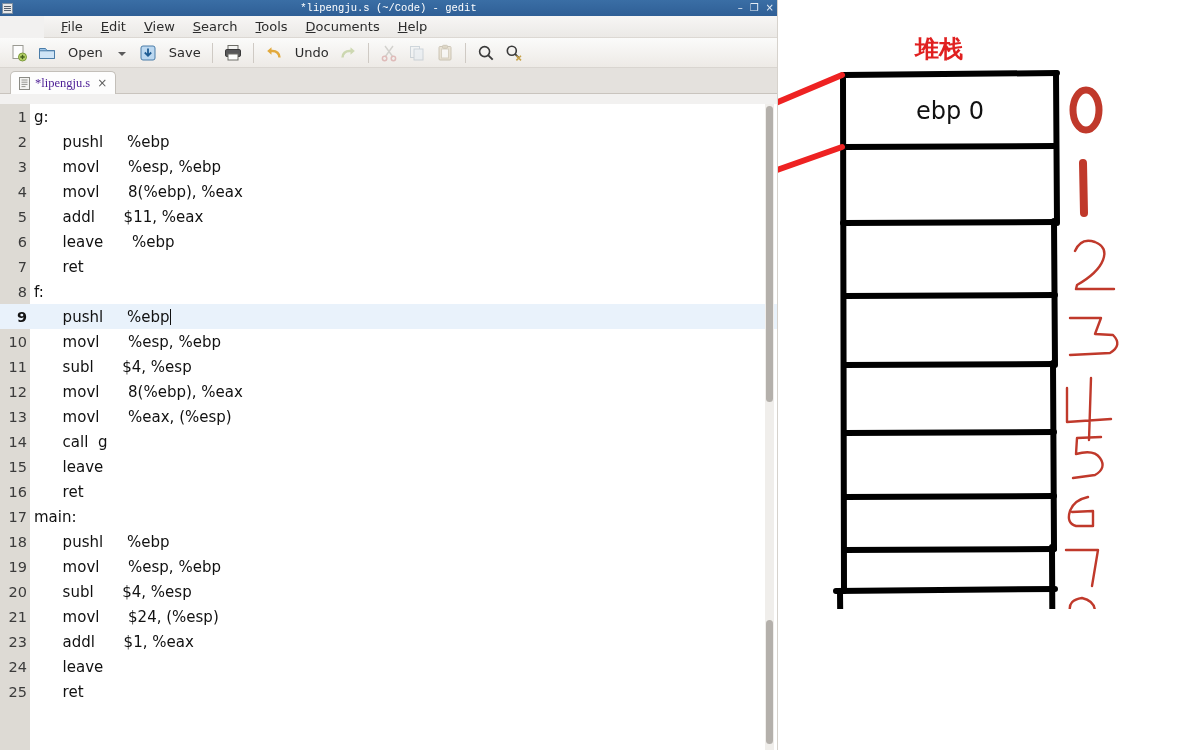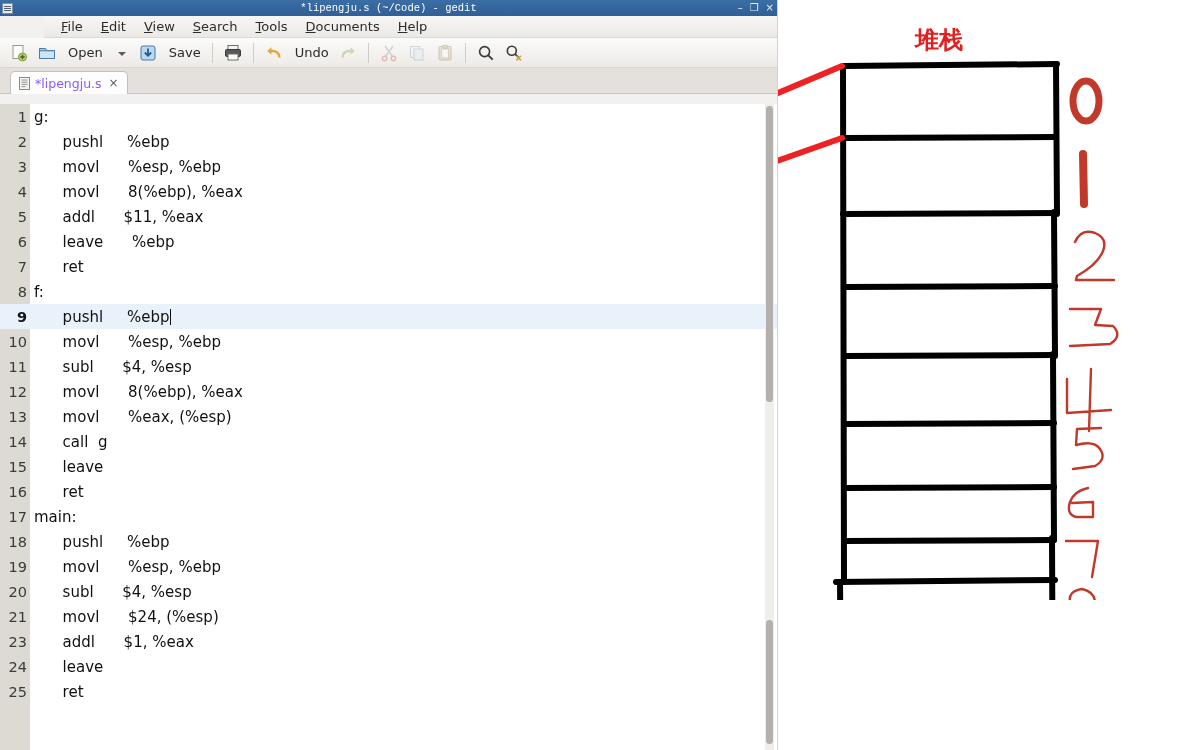--- a/index.html
+++ b/index.html
@@ -80,21 +80,21 @@
     height:26px;width:100%;background:#e4e1dd;
     border-bottom:1px solid #c9c4be;position:relative;box-sizing:border-box;
   }
   .tab{
     position:absolute;left:10px;top:3px;height:23px;
     background:#fdfdfd;border:1px solid #c3bfb9;border-bottom:none;
     border-radius:5px 5px 0 0;display:flex;align-items:center;gap:5px;
     padding:0 8px;box-sizing:border-box;
   }
   .tab-doc-ico{width:11px;height:13px;flex:0 0 auto;}
-  .tab-label{font-size:12.5px;color:#8b5cf6;white-space:nowrap;}
+  .tab-label{font-size:12.5px;color:#4c1d95;white-space:nowrap;font-family:Liberation Serif, serif;}
   .tab-close{font-size:12px;color:#5e5e5e;margin-left:2px;}
 
   .editor{
     position:absolute;left:0;top:104px;width:778px;bottom:0;
     background:#ffffff;overflow:hidden;
   }
   .gutter{
     position:absolute;left:0;top:0;width:30px;height:100%;
     background:#dddad4;
   }
@@ -127,21 +127,21 @@
     position:absolute;left:1px;top:2px;width:7px;height:296px;
     background:#b4b0ab;border-radius:4px;
   }
   .vthumb2{
     position:absolute;left:1px;top:516px;width:7px;height:124px;
     background:#b4b0ab;border-radius:4px;
   }
 
   
   .diagram{
-    position:absolute;left:778px;top:4px;width:402px;height:596px;
+    position:absolute;left:778px;top:13px;width:402px;height:596px;
     background:#ffffff;overflow:hidden;
   }
   .diagram-svg{position:absolute;left:0;top:0;}
   .stack-title{
     position:absolute;left:0;top:20px;width:322px;text-align:center;
     color:#e02020;font-size:24px;font-weight:bold;
     font-family:"DejaVu Sans","Liberation Sans",sans-serif;
   }
   .cell-label{
     position:absolute;font-size:24px;color:#111111;
@@ -420,14 +420,15 @@
         <path d="M289 375 l0 34 l44 -3 M313 365 l-2 62" stroke-width="2.4"></path>
         <path d="M323 424 l-24 1 l-1 16 q18 -5 24 4 q7 10 -5 17 l-22 3" stroke-width="2.4"></path>
         <path d="M310 484 q-14 3 -18 14 q-4 12 6 15 l17 0 l0 -15 l-21 1" stroke-width="2.4"></path>
         <path d="M288 537 l32 0 l-6 36" stroke-width="2.4"></path>
         <path d="M304 585 q-14 2 -12 13 q2 10 13 11 q12 1 12 -10 q0 -11 -13 -14 M296 610 l24 0 l0 10 l-24 0 z" stroke-width="2.4"></path>
         <path d="M321 646 l-22 0 l-1 17 l23 1 l0 -18 M321 646 l3 40" stroke-width="2.4"></path>
         <path d="M294 702 l0 36 M311 700 l17 2 l3 32 l-20 2 z" stroke-width="2.4"></path>
       </g>
     </svg>
 
+    <div class="cell-label" style="left:65px;top:84px;width:214px;">ebp 0</div>
   </div>
 </div>
 
 </body></html>

